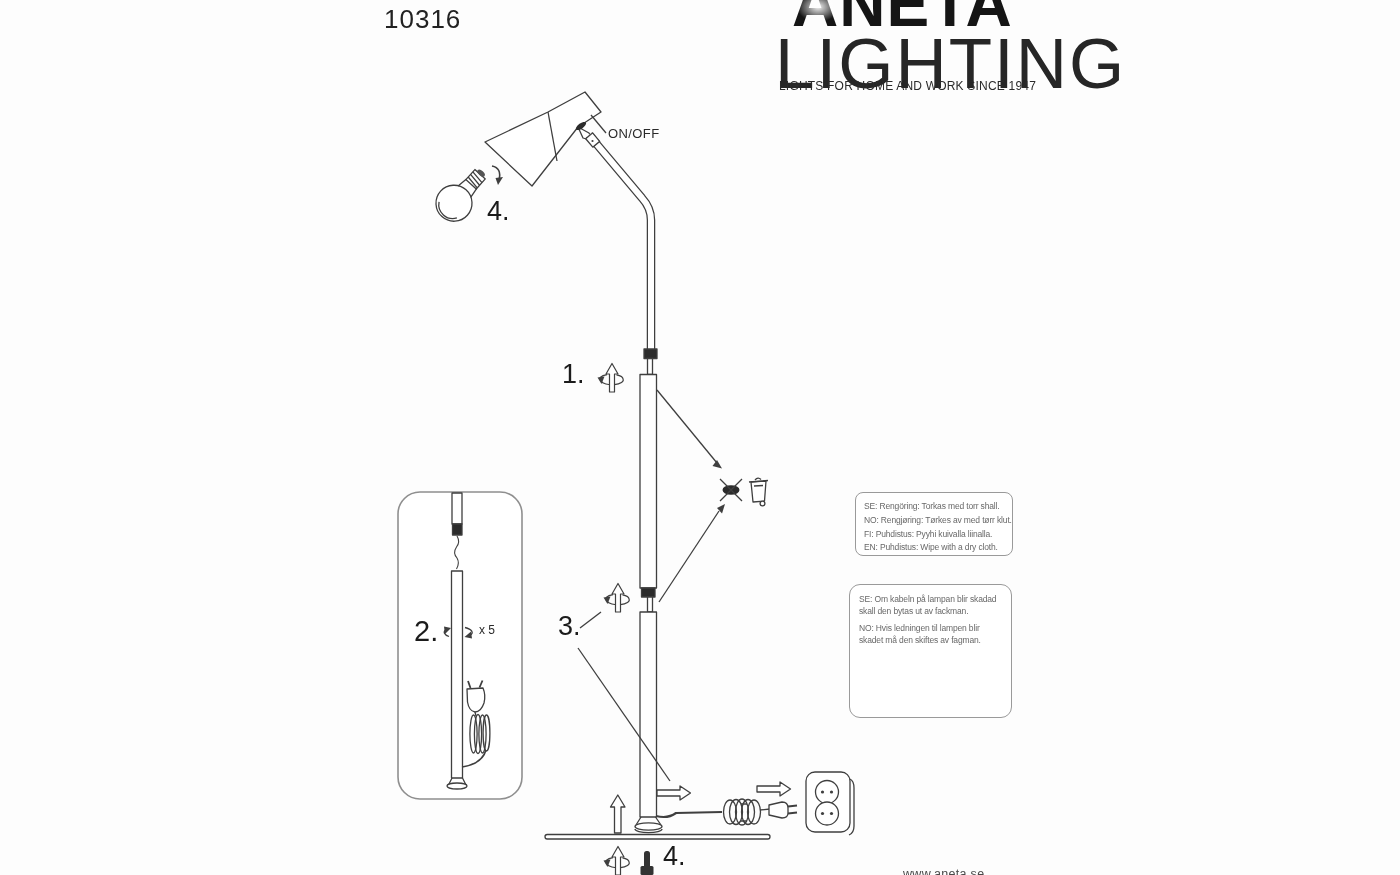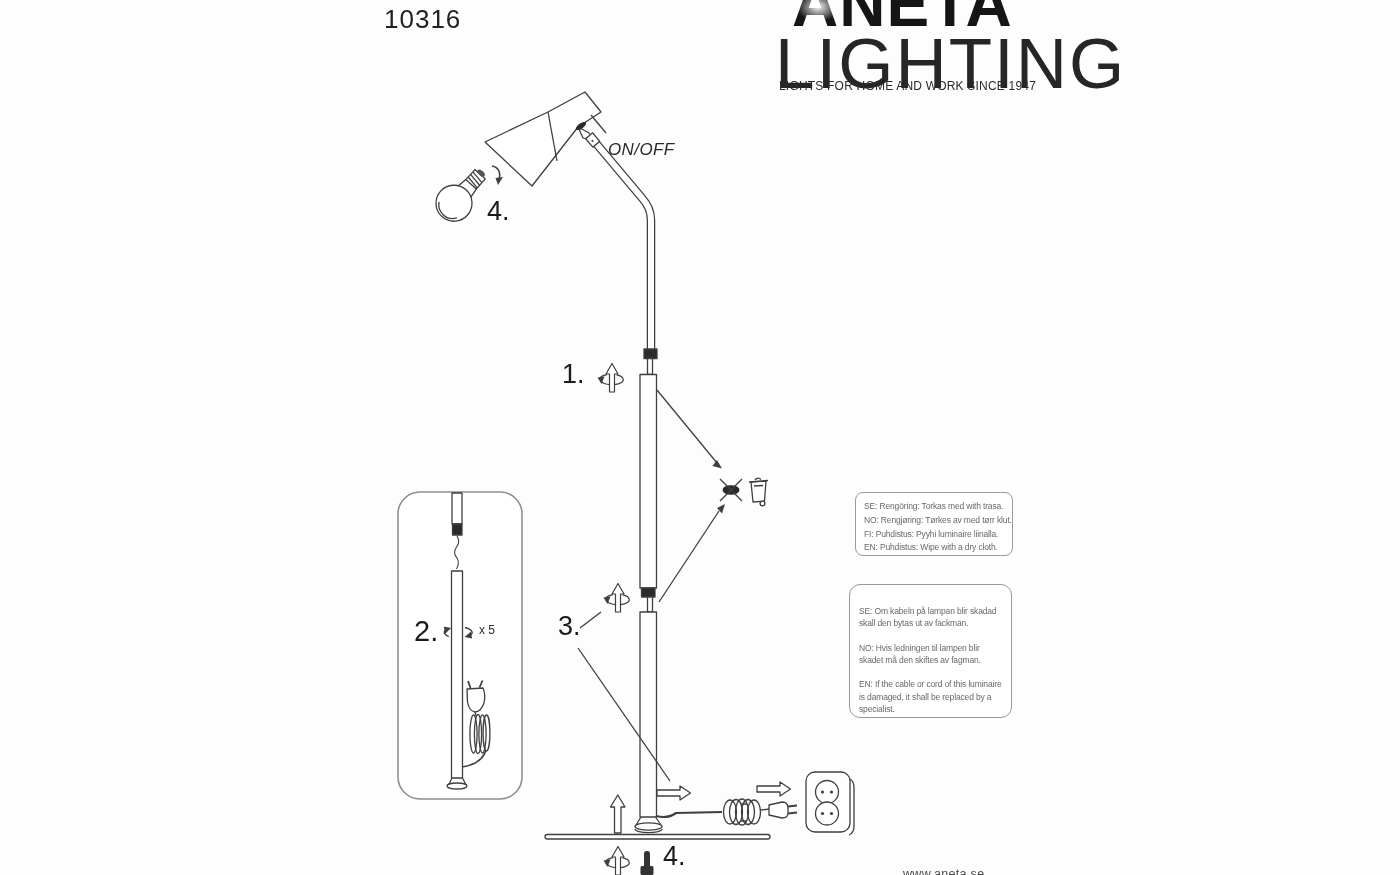--- a/index.html
+++ b/index.html
@@ -10,31 +10,31 @@
   .abs{position:absolute;}
   
   .model-number{left:384px;top:4px;font-size:26px;letter-spacing:1px;color:#222;}
   .brand{left:792px;top:-28px;font-size:64px;font-weight:800;letter-spacing:1px;color:#151515;line-height:1;}
   .brand-sub{left:775px;top:28px;font-size:71px;font-weight:300;letter-spacing:2px;color:#262626;line-height:1;}
   .brand-tagline{left:779px;top:79px;font-size:12px;font-weight:400;letter-spacing:0.2px;color:#2a2a2a;white-space:nowrap;}
   .glare{left:797px;top:-8px;width:42px;height:30px;border-radius:50%;
     background:radial-gradient(closest-side,rgba(255,255,255,.95),rgba(255,255,255,0));}
   
   .step{font-size:27px;color:#1b1b1b;line-height:1;}
-  .onoff{left:608px;top:140px;font-size:17px;letter-spacing:.4px;color:#2a2a2a;font-style:italic;}
+  .onoff{left:608px;top:126px;font-size:13px;letter-spacing:.4px;color:#2a2a2a;}
   .x5{left:479px;top:623px;font-size:12px;color:#2a2a2a;}
   .website{left:903px;top:867px;font-size:12.5px;color:#4a4a4a;letter-spacing:.3px;}
   
   .note-box{border:1.3px solid #9a9a9a;background:#fff;color:#686868;
     font-size:8.5px;letter-spacing:-0.15px;}
   .note-cleaning{left:855px;top:492px;width:158px;height:64px;border-radius:8px;
     padding:7px 8px;box-sizing:border-box;line-height:1.62;white-space:nowrap;}
   .note-warning{left:849px;top:584px;width:163px;height:134px;border-radius:11px;
     padding:8px 9px;box-sizing:border-box;line-height:1.45;}
-  .note-warning p{margin:12px 0 4px 0;}
+  .note-warning p{margin:0 0 4px 0;}
 </style>
 </head>
 <body>
 
 <div id="page">
 
   <svg class="abs" style="left:0;top:0" width="1400" height="875" viewBox="0 0 1400 875">
     <defs>
 
       <g id="twist" stroke="#3f3f3f" stroke-width="1.2" fill="#fff">
@@ -199,27 +199,26 @@
   <div class="abs onoff">ON/OFF</div>
 
   <div class="abs step" style="left:487px;top:198px">4.</div>
   <div class="abs step" style="left:562px;top:361px">1.</div>
   <div class="abs step" style="left:414px;top:617px;font-size:29px">2.</div>
   <div class="abs x5">x 5</div>
   <div class="abs step" style="left:558px;top:613px">3.</div>
   <div class="abs step" style="left:663px;top:843px">4.</div>
 
   <div class="abs note-box note-cleaning">
-    <div>SE: Rengöring: Torkas med with trasa.</div>
+    <div>SE: Rengöring: Torkas med torr shall.</div>
     <div>NO: Rengjøring: Tørkes av med tørr klut.</div>
-    <div>FI: Puhdistus: Pyyhi luminaire liinalla.</div>
+    <div>FI: Puhdistus: Pyyhi kuivalla liinalla.</div>
     <div>EN: Puhdistus: Wipe with a dry cloth.</div>
   </div>
 
   <div class="abs note-box note-warning">
     <p>SE: Om kabeln på lampan blir skadad skall den bytas ut av fackman.</p>
     <p>NO: Hvis ledningen til lampen blir skadet må den skiftes av fagman.</p>
-    <p>EN: If the cable or cord of this luminaire is damaged, it shall be replaced by a specialist.</p>
   </div>
 
   <div class="abs website">www.aneta.se</div>
 
 </div>
 
 </body></html>

